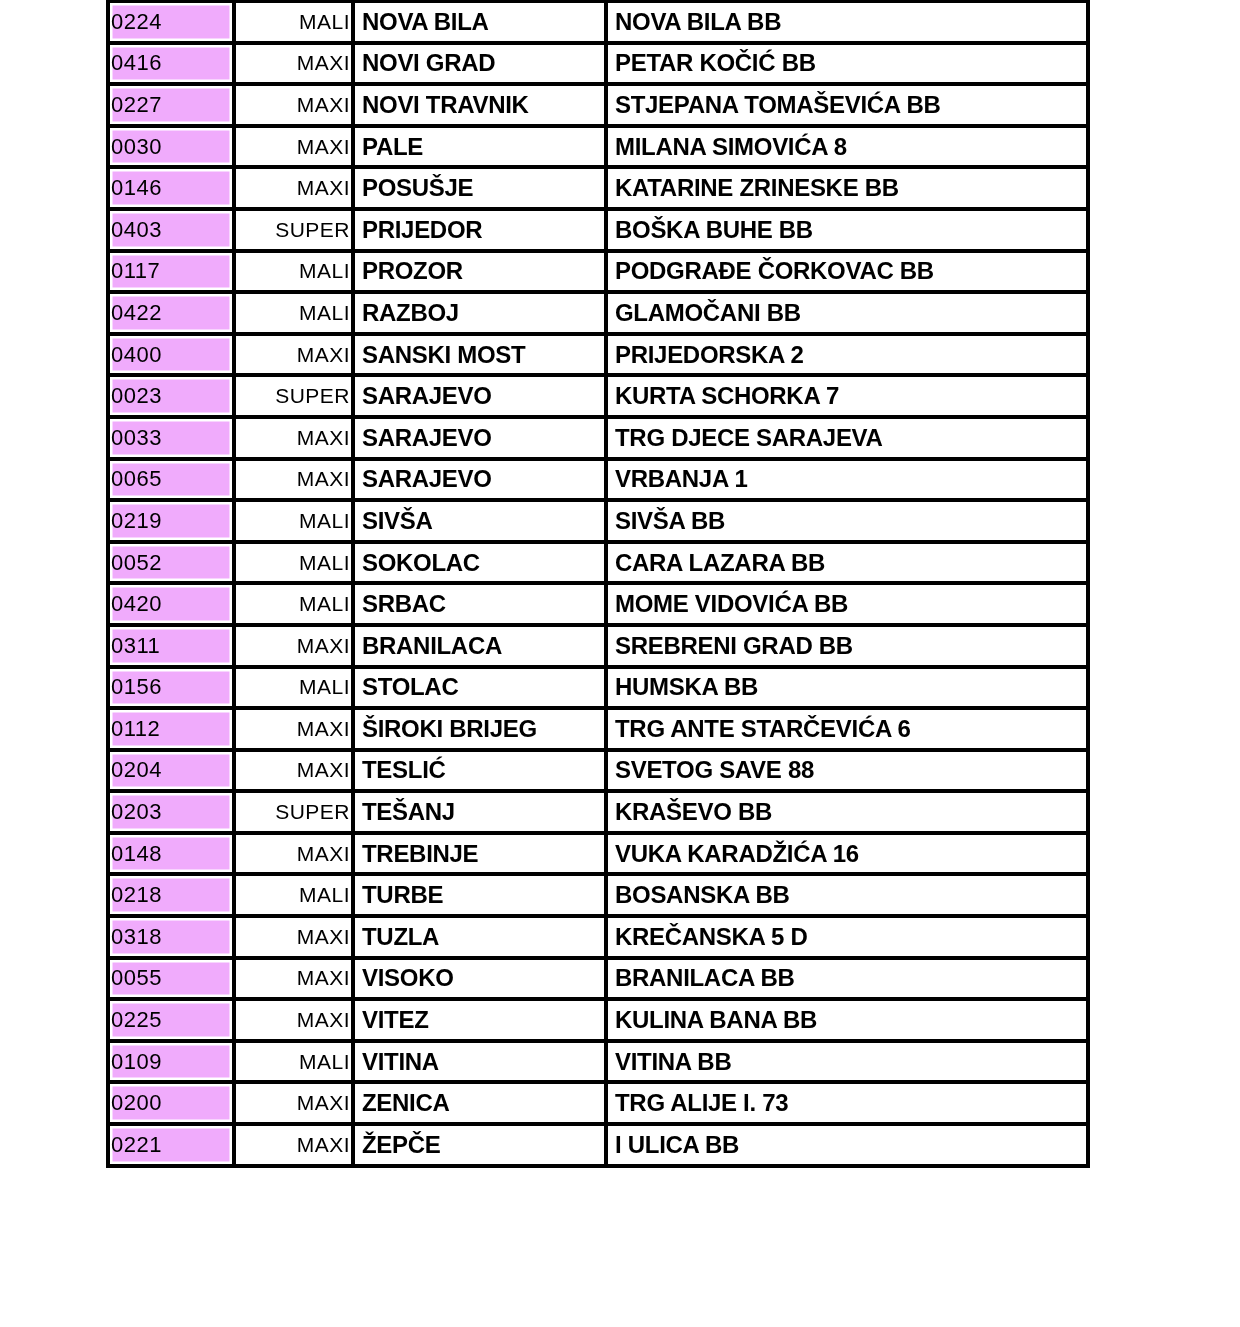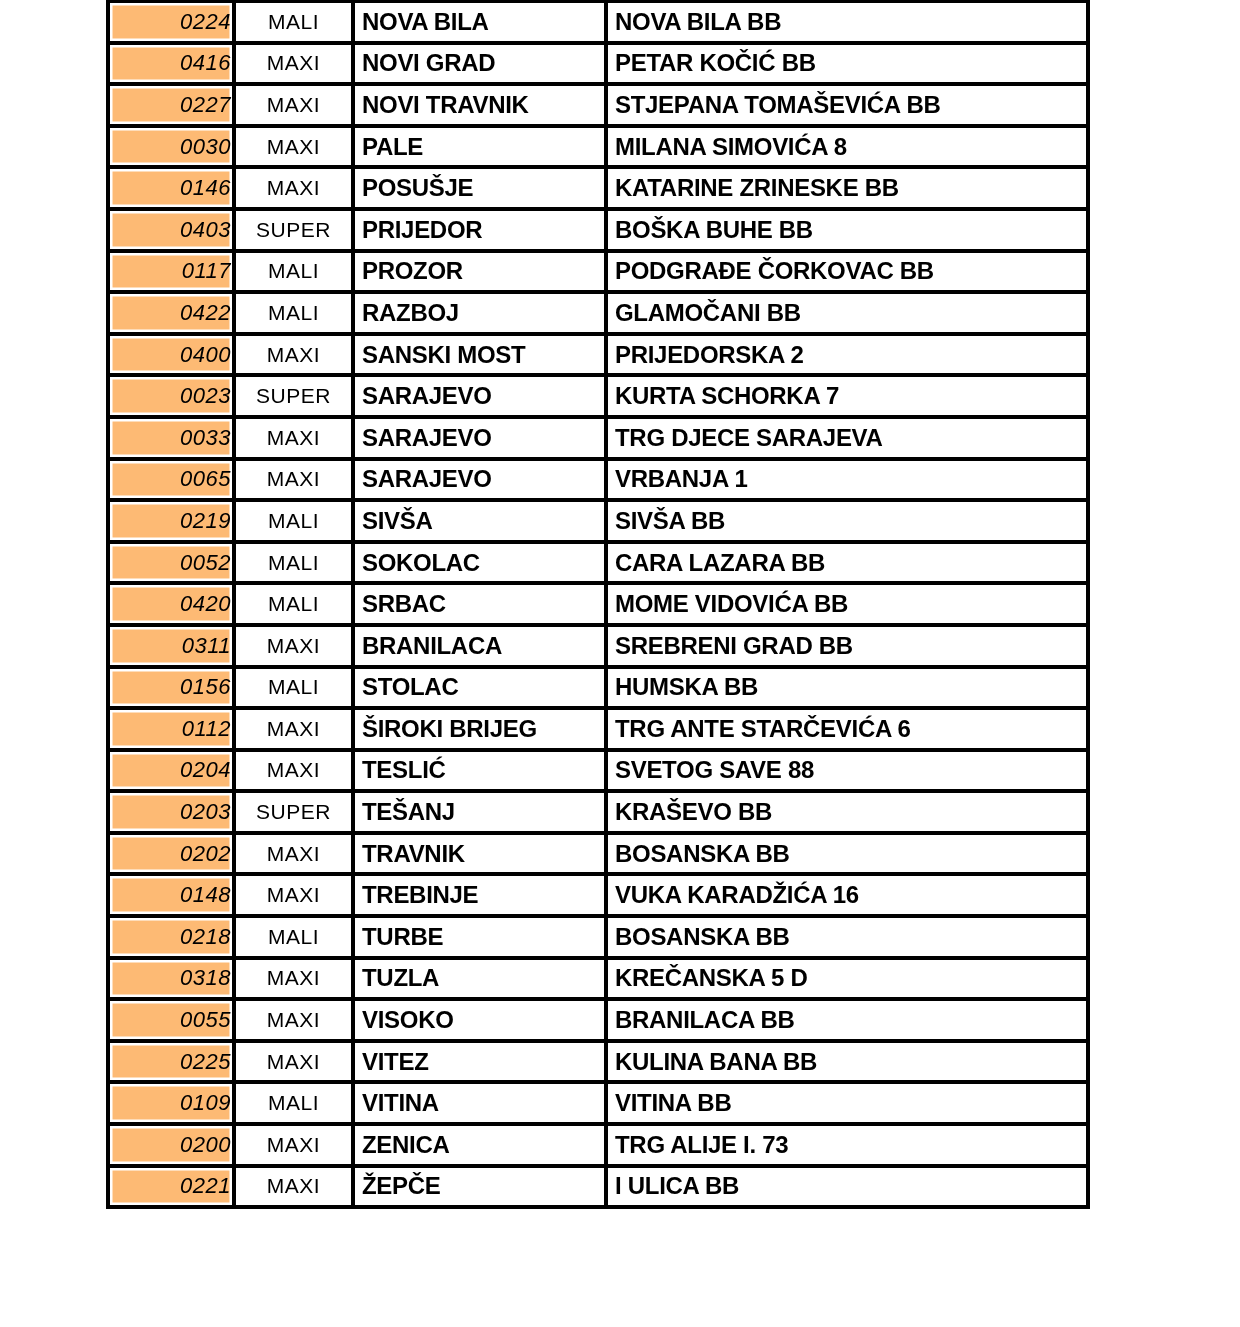--- a/index.html
+++ b/index.html
@@ -27,31 +27,30 @@
     width: 980px;
   }
   table.store-table td {
     border: 4px solid #000000;
     height: 35.6px;
     vertical-align: middle;
     overflow: hidden;
     box-sizing: content-box;
   }
   td.code-cell {
-    background: #fdba74;
+    background: #f0abfc;
     box-shadow: inset 0 0 0 2.5px #ffffff;
-    text-align: right;
+    text-align: left;
     font-size: 22px;
     font-weight: 400;
     letter-spacing: 0.5px;
-    font-style: italic;
   }
   td.type-cell {
     background: #ffffff;
-    text-align: center;
+    text-align: right;
     font-size: 21px;
     font-weight: 400;
     letter-spacing: 0.5px;
   }
   td.city-cell, td.address-cell {
     background: #ffffff;
     text-align: left;
     font-size: 24px;
     font-weight: 700;
     letter-spacing: -0.3px;
@@ -185,26 +184,20 @@
     <td class="city-cell">TESLIĆ</td>
     <td class="address-cell">SVETOG SAVE 88</td>
   </tr>
         <tr>
     <td class="code-cell">0203</td>
     <td class="type-cell">SUPER</td>
     <td class="city-cell">TEŠANJ</td>
     <td class="address-cell">KRAŠEVO BB</td>
   </tr>
         <tr>
-    <td class="code-cell">0202</td>
-    <td class="type-cell">MAXI</td>
-    <td class="city-cell">TRAVNIK</td>
-    <td class="address-cell">BOSANSKA BB</td>
-  </tr>
-        <tr>
     <td class="code-cell">0148</td>
     <td class="type-cell">MAXI</td>
     <td class="city-cell">TREBINJE</td>
     <td class="address-cell">VUKA KARADŽIĆA 16</td>
   </tr>
         <tr>
     <td class="code-cell">0218</td>
     <td class="type-cell">MALI</td>
     <td class="city-cell">TURBE</td>
     <td class="address-cell">BOSANSKA BB</td>

